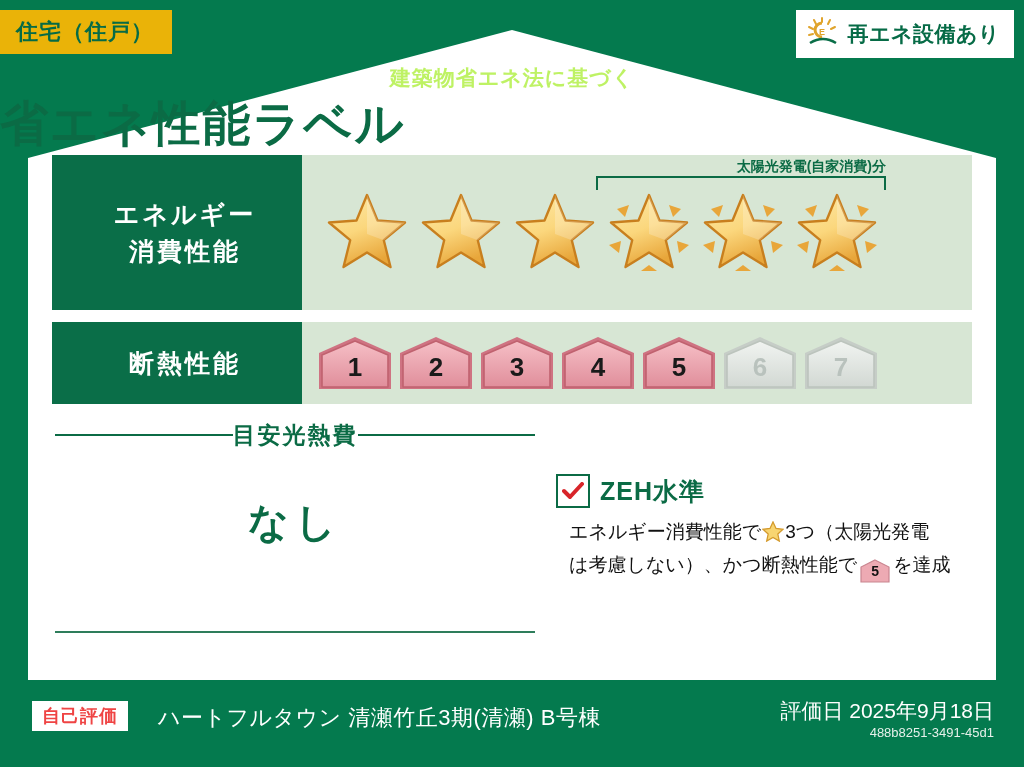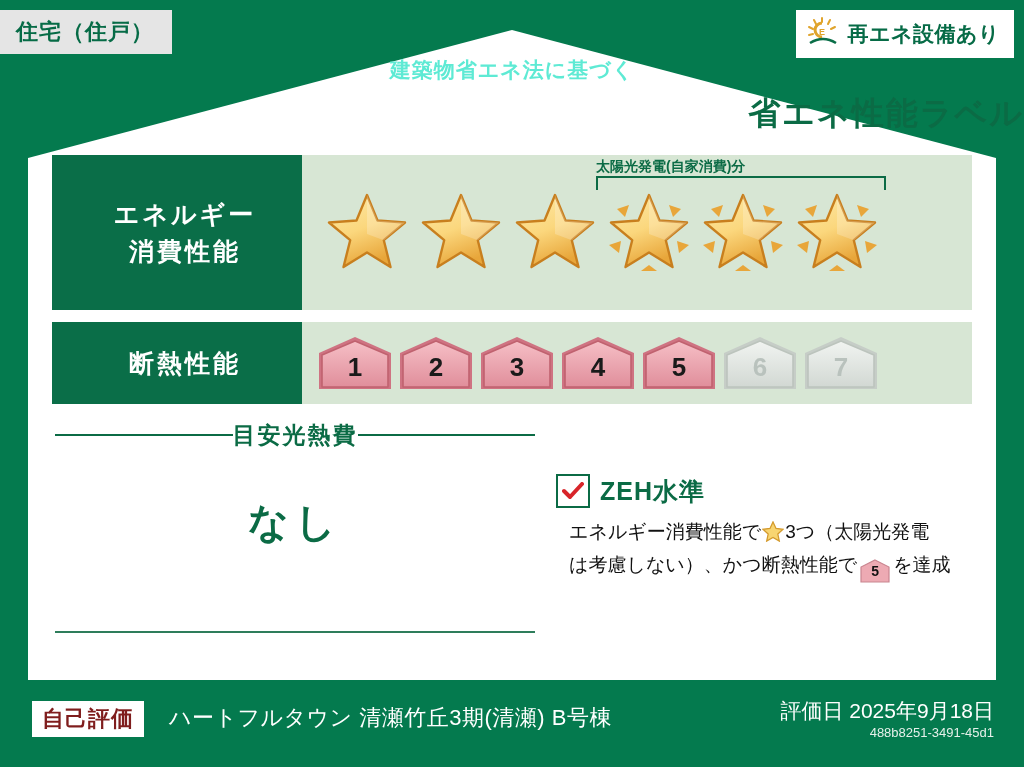--- a/index.html
+++ b/index.html
@@ -18,21 +18,21 @@
     position:absolute;
     left:28px; top:30px; width:968px; height:650px;
     
     background:#ffffff;
     clip-path:polygon(0% 19.7%, 50% 0%, 100% 19.7%, 100% 100%, 0% 100%);
   }
 
   
   .cat-tag{
     position:absolute;left:0;top:8px;
-    background:#e5e5e5;
+    background:#eab308;
     border:2px solid #047a4e;
     border-left:none;
     padding:7px 18px 7px 16px;
     font-size:22px;font-weight:bold;color:#066b46;
     letter-spacing:1px;
     z-index:6;
   }
 
   
   .renew-badge{
@@ -40,26 +40,26 @@
     background:#ffffff;
     border:2px solid #047a4e;
     display:flex;align-items:center;gap:8px;
     padding:6px 14px 6px 10px;
     z-index:6;
   }
   .renew-badge .txt{font-size:21px;font-weight:bold;color:#066b46;letter-spacing:0.5px;}
 
   
   .title-sub{
-    position:absolute;left:0;right:0;top:56px;text-align:center;
-    font-size:21px;font-weight:bold;color:#5eead4;letter-spacing:1px;z-index:5;
+    position:absolute;left:0;right:0;top:64px;text-align:center;
+    font-size:21px;font-weight:bold;color:#bef264;letter-spacing:1px;z-index:5;
   }
   .title-main{
-    position:absolute;left:0;right:0;top:92px;text-align:right;
-    font-size:32px;font-weight:bold;color:#0b6b45;letter-spacing:2px;z-index:5;
+    position:absolute;left:0;right:0;top:92px;text-align:left;
+    font-size:48px;font-weight:bold;color:#0b6b45;letter-spacing:2px;z-index:5;
   }
 
   
   .row{position:absolute;display:flex;align-items:stretch;}
   .row-head{
     background:#0a6e48;color:#fff;
     display:flex;align-items:center;justify-content:center;
     text-align:center;font-weight:bold;letter-spacing:3px;
     line-height:1.45;
     padding-left:16px;
@@ -78,21 +78,21 @@
   .stars-wrap{
     position:absolute;left:0;top:0;width:100%;height:100%;
     display:flex;align-items:center;padding-left:18px;box-sizing:border-box;
   }
   .star-slot{position:relative;width:94px;height:96px;display:flex;align-items:center;justify-content:center;}
   .star-slot svg{display:block;}
 
   
   .solar-annot{position:absolute;left:578px;top:4px;width:280px;z-index:4;}
   .solar-annot .lbl{
-    font-size:14px;color:#0b6b45;font-weight:bold;text-align:left;
+    font-size:14px;color:#0b6b45;font-weight:bold;text-align:right;
     white-space:nowrap;line-height:1.1;
   }
   .solar-annot .bracket{
     margin-top:2px;height:12px;
     border:2px solid #0b6b45;border-bottom:none;
   }
 
   
   .houses-wrap{
     position:absolute;left:0;top:0;width:100%;height:100%;
@@ -139,26 +139,26 @@
   }
   .inline-star{display:inline-block;vertical-align:-4px;margin:0 1px;}
   .inline-house{display:inline-block;vertical-align:-5px;margin:0 3px;position:relative;width:30px;height:22px;}
   .inline-house svg{position:absolute;left:0;top:0;}
   .inline-house b{position:relative;z-index:2;display:block;text-align:center;font-size:14px;line-height:24px;color:#111;}
 
   
   .footer{position:absolute;left:0;right:0;bottom:0;height:80px;}
   .self-eval{
     position:absolute;left:32px;top:14px;
-    background:#fff;color:#7f1d1d;font-weight:bold;font-size:22px;
+    background:#fff;color:#ef4444;font-weight:bold;font-size:18px;
     padding:3px 10px;letter-spacing:1px;
   }
   .bldg-name{
     position:absolute;left:158px;top:16px;
-    color:#ffffff;font-size:22px;letter-spacing:0.5px;white-space:nowrap;margin-left:11px;
+    color:#ffffff;font-size:22px;letter-spacing:0.5px;white-space:nowrap;
   }
   .eval-date{
     position:absolute;right:30px;top:10px;color:#ffffff;font-size:21px;white-space:nowrap;
   }
   .eval-id{
     position:absolute;right:30px;top:38px;color:#e6f0ea;font-size:13px;white-space:nowrap;
   }
 </style>
 </head>
 <body>

